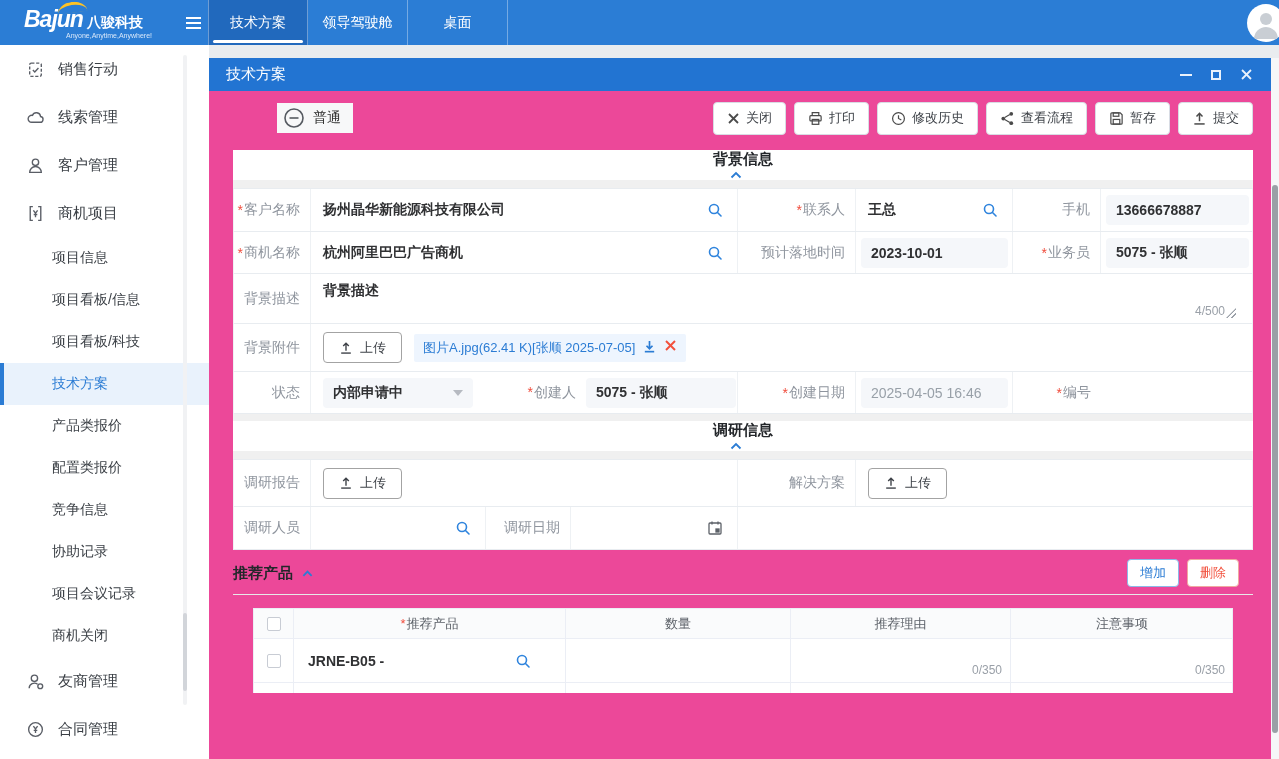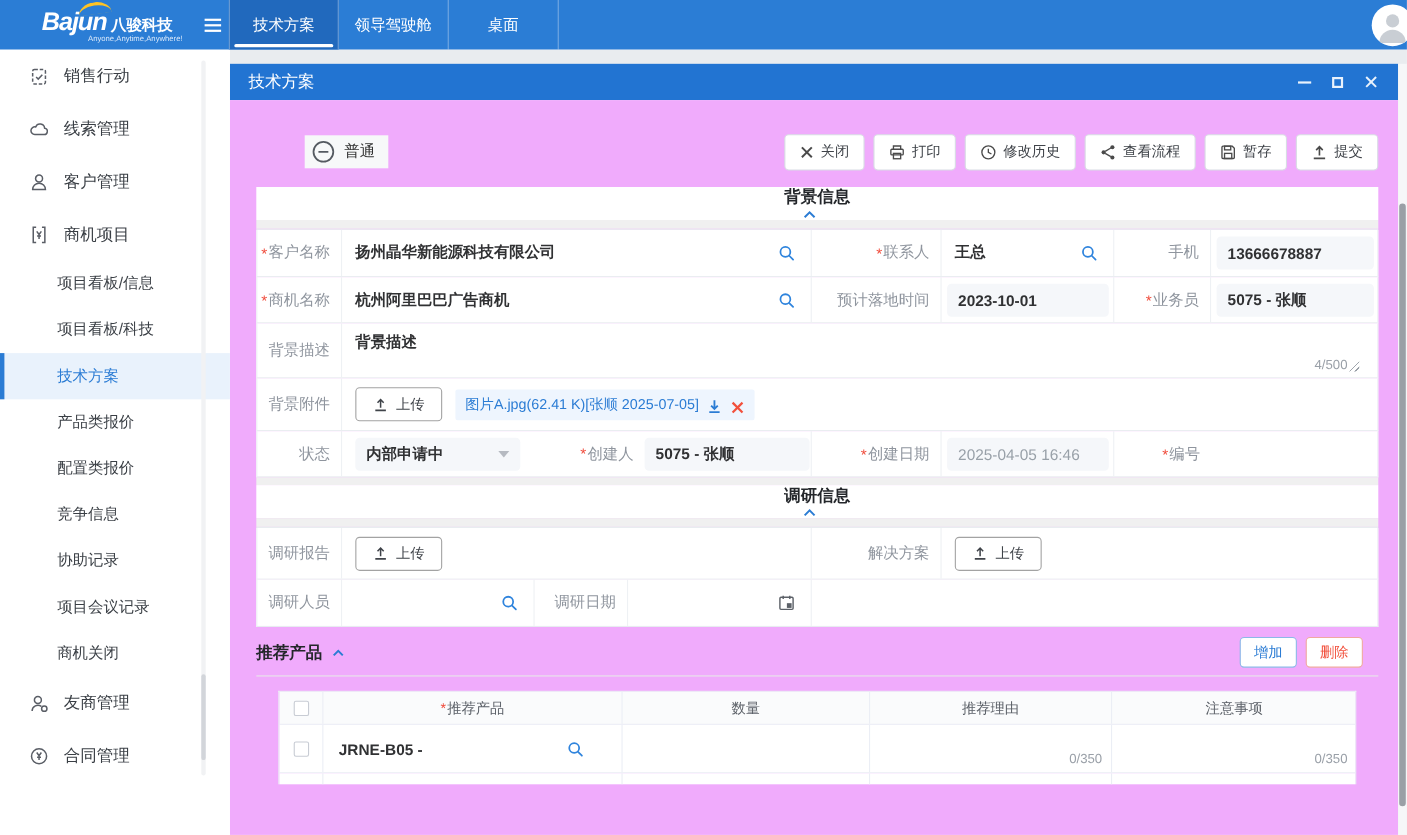--- a/index.html
+++ b/index.html
@@ -1,21 +1,21 @@
 <!DOCTYPE html>
 <html><head>
 <meta charset="utf-8">
 <style>
   * { margin:0; padding:0; box-sizing:border-box; }
   html,body { width:1279px; height:759px; overflow:hidden; font-family:"Liberation Sans","DejaVu Sans",sans-serif; background:#fff; }
   .root { position:relative; width:1279px; height:759px; }
 
   
   .topbar { position:absolute; left:0; top:0; width:1279px; height:45px; background:#2b7dd5; display:flex; align-items:stretch; z-index:30; }
-  .logo-wrap { width:178px; display:flex; flex-direction:column; justify-content:center; padding-left:38px; color:#fff; }
+  .logo-wrap { width:178px; display:flex; flex-direction:column; justify-content:center; padding-left:24px; color:#fff; }
   .logo-line { display:flex; align-items:baseline; }
   .logo-en { font-size:23px; font-weight:bold; font-style:italic; letter-spacing:-1px; color:#fff; position:relative; }
   .logo-en::after { content:""; position:absolute; right:-4px; top:-4px; width:30px; height:8px; border-top:3px solid #ffc324; border-radius:50%/100% 100% 0 0; transform:rotate(-8deg); }
   .logo-cn { font-size:14px; font-weight:bold; margin-left:4px; }
   .logo-tagline { font-size:7px; color:#d9e8fa; margin-left:42px; margin-top:-1px; }
   .hamburger { width:30px; display:flex; flex-direction:column; justify-content:center; align-items:center; gap:3px; cursor:pointer; }
   .hamburger i { display:block; width:15px; height:2px; background:#fff; }
   .nav-tabs { display:flex; align-items:stretch; }
   .nav-tab { width:100px; display:flex; align-items:center; justify-content:center; color:#fff; font-size:14px; border-right:1px solid rgba(255,255,255,0.35); cursor:pointer; position:relative; }
   .nav-tab:first-child { border-left:1px solid rgba(255,255,255,0.35); }
@@ -34,21 +34,21 @@
   .side-scroll-thumb { position:absolute; right:22px; top:568px; width:4px; height:78px; background:#d2d5da; border-radius:2px; }
 
   
   .main { position:absolute; left:209px; top:45px; width:1070px; height:714px; background:#e9ecef; }
   .modal { position:absolute; left:0; top:13px; width:1062px; height:701px; background:#fff; display:flex; flex-direction:column; }
   .modal-header { height:33px; background:#2274d2; display:flex; align-items:center; padding:0 14px 0 17px; flex:0 0 auto; }
   .modal-title { color:#fff; font-size:15px; flex:1; }
   .win-btn { width:22px; height:20px; display:flex; align-items:center; justify-content:center; margin-left:8px; cursor:pointer; }
   .win-min i { display:block; width:12px; height:2px; background:#eaf2fc; }
   .win-max i { display:block; width:10px; height:10px; border:2px solid #eaf2fc; }
-  .modal-body { flex:1; overflow:hidden; position:relative; background:#f0abfc; padding-top:29px; }
+  .modal-body { flex:1; overflow:hidden; position:relative; background:#ec4899; padding-top:9px; }
 
   
   .vscroll-track { position:absolute; right:0; top:13px; width:8px; height:701px; background:#f6f7f8; }
   .vscroll-thumb { position:absolute; right:1px; top:140px; width:6px; height:548px; background:#9aa0a6; border-radius:3px; }
 
   
   .action-row { display:flex; align-items:center; padding:0 18px 0 68px; height:36px; }
   .priority-badge { display:flex; align-items:center; gap:8px; background:#f7f8f9; padding:4px 12px 4px 6px; font-size:14px; color:#333; }
   .toolbar { margin-left:auto; display:flex; gap:8px; }
   .tb-btn { display:flex; align-items:center; gap:6px; height:33px; padding:0 13px; background:#fff; border:1px solid #d8dce4; border-radius:4px; font-size:13px; color:#3f4349; cursor:pointer; }
@@ -75,21 +75,21 @@
   .w-lbl3 { width:88px; flex:0 0 auto; }
   .w-val3 { width:153px; flex:0 0 auto; }
   .h43 { height:43px; } .h42 { height:42px; } .h50 { height:50px; } .h48 { height:48px; } .h53 { height:53px; } .h47 { height:47px; }
   .icon-right { position:absolute; right:14px; top:50%; transform:translateY(-50%); display:flex; cursor:pointer; }
   .pill { background:#f5f7fa; border-radius:4px; height:30px; display:flex; align-items:center; padding:0 10px; font-size:14px; font-weight:bold; color:#303133; }
   .pill.muted { font-weight:normal; color:#98a0a8; }
   .textarea-cell { flex:1; padding:8px 12px; font-size:14px; font-weight:bold; color:#303133; position:relative; align-items:flex-start; display:flex; }
   .counter { position:absolute; right:16px; bottom:5px; font-size:12px; color:#9aa0a8; font-weight:normal; display:flex; align-items:flex-end; gap:1px; }
   .grip { width:10px; height:10px; background:repeating-linear-gradient(135deg,#9aa0a8 0 1px,transparent 1px 3.5px); clip-path:polygon(100% 0,100% 100%,0 100%); }
   .upload-btn { display:flex; align-items:center; gap:7px; height:31px; padding:0 15px; border:1px solid #a3a3a3; border-radius:4px; background:#fff; font-size:13px; color:#3f4349; cursor:pointer; font-weight:normal; }
-  .attach-chip { display:flex; align-items:flex-end; gap:7px; background:#eef5fe; border-radius:2px; padding:5px 9px; margin-left:12px; font-size:13px; color:#2b7cd4; font-weight:normal; cursor:pointer; }
+  .attach-chip { display:flex; align-items:flex-start; gap:7px; background:#eef5fe; border-radius:2px; padding:5px 9px; margin-left:12px; font-size:13px; color:#2b7cd4; font-weight:normal; cursor:pointer; }
   .select-pill { width:150px; background:#f5f7fa; border-radius:4px; height:30px; display:flex; align-items:center; padding:0 10px; font-size:14px; font-weight:bold; color:#303133; margin-left:12px; cursor:pointer; position:relative; }
   .caret { position:absolute; right:10px; top:12px; width:0; height:0; border-left:5px solid transparent; border-right:5px solid transparent; border-top:6px solid #b6bac1; }
   .inline-lbl { width:95px; text-align:right; font-size:14px; color:#8f959e; padding-right:10px; }
 
   
   .prod-header { display:flex; align-items:center; height:40px; padding-top:6px; }
   .prod-title { font-size:15px; font-weight:bold; color:#24272b; }
   .prod-chevron { margin-left:8px; display:flex; cursor:pointer; }
   .prod-btns { margin-left:auto; display:flex; gap:8px; margin-right:14px; }
   .btn-add { height:28px; padding:0 12px; border:1px solid #8cb8e8; border-radius:4px; color:#2b7cd4; background:#fff; font-size:13px; cursor:pointer; }
@@ -164,20 +164,23 @@
       <span>客户管理</span>
     </div>
     <div class="side-item">
       <svg class="sicon" viewBox="0 0 18 18" fill="none" stroke="#5a5e66" stroke-width="1.3">
         <path d="M6.5 2.5 H4 V15.5 H6.5 M11.5 2.5 H14 V15.5 H11.5"></path>
         <path d="M7 6 l2 2.7 l2-2.7 M9 8.7 V12.5 M7.3 10 h3.4"></path>
       </svg>
       <span>商机项目</span>
     </div>
     <div class="side-sub">
+        <span>项目信息</span>
+      </div>
+    <div class="side-sub">
         <span>项目看板/信息</span>
       </div>
     <div class="side-sub">
         <span>项目看板/科技</span>
       </div>
     <div class="side-sub active">
         <span>技术方案</span>
       </div>
     <div class="side-sub">
         <span>产品类报价</span>

